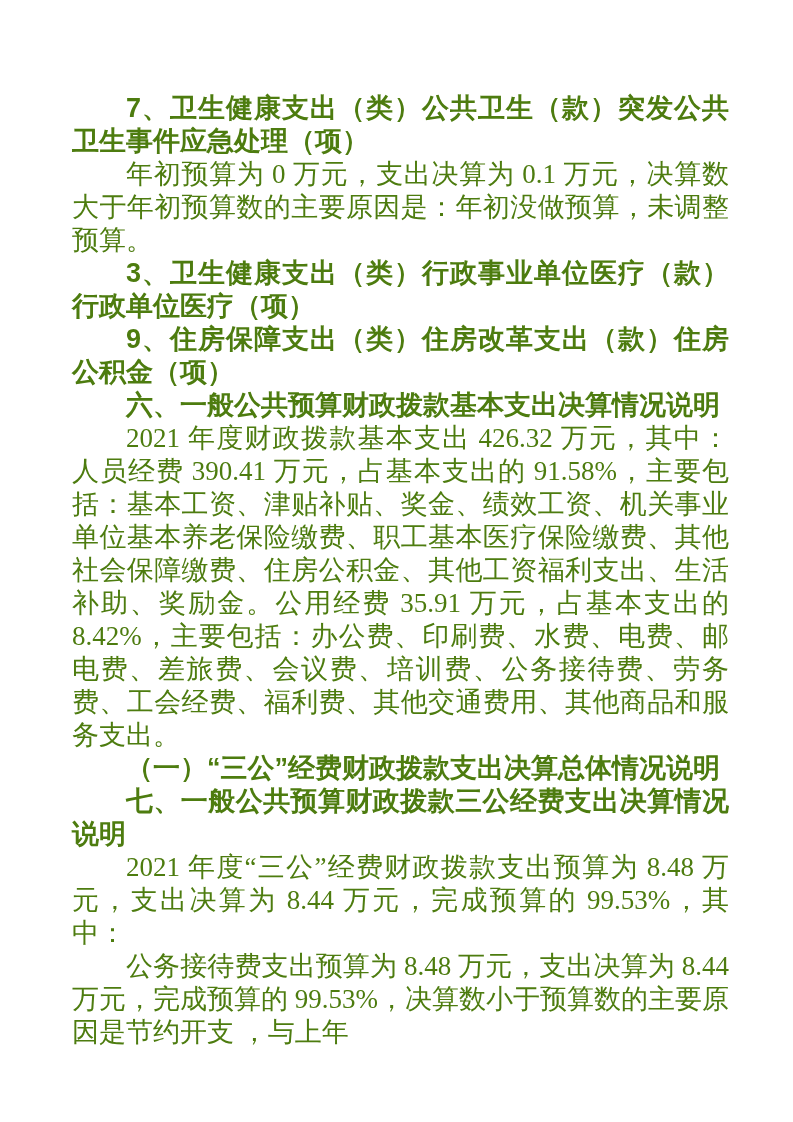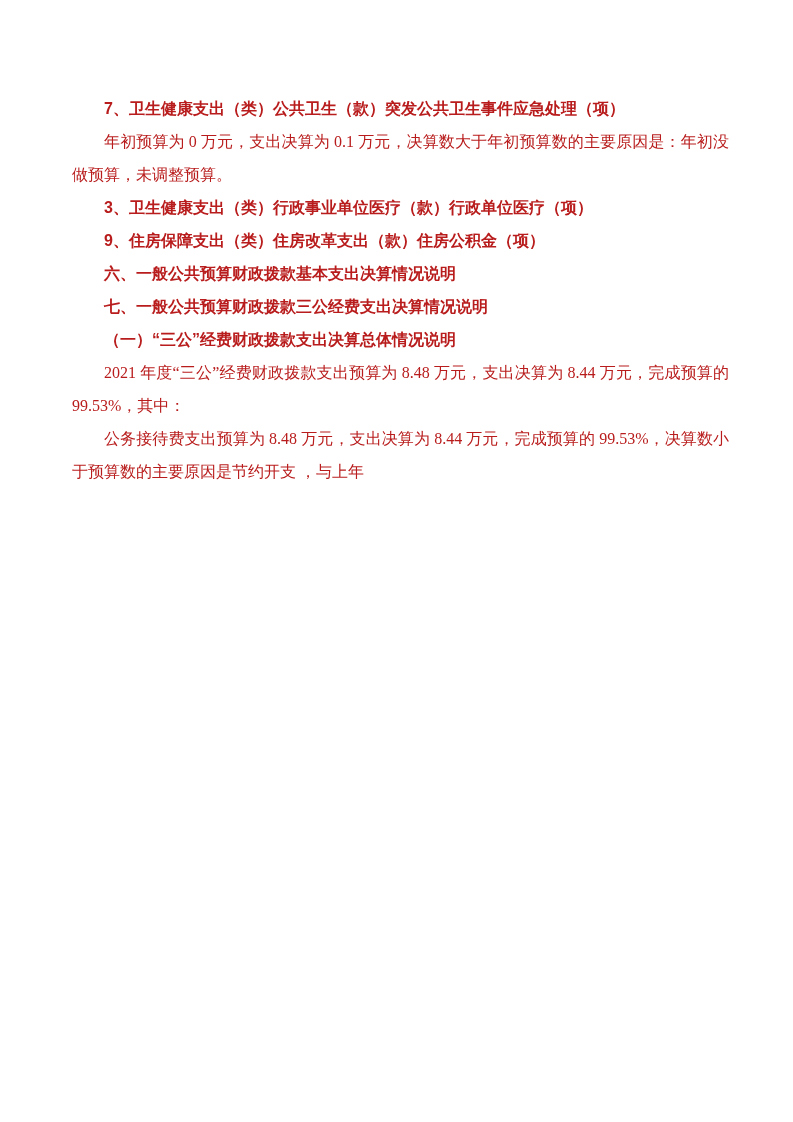--- a/index.html
+++ b/index.html
@@ -12,23 +12,23 @@
     width: 793px;
     height: 1122px;
     margin: 0 auto;
     background: #ffffff;
     box-sizing: border-box;
     padding: 92px 64px 0 72px;
     overflow: hidden;
   }
   .doc-body {
     font-family: "Liberation Serif", "DejaVu Serif", serif;
-    font-size: 16px;
+    font-size: 27px;
     line-height: 33px;
-    color: #b91c1c;
+    color: #4d7c0f;
     text-align: justify;
   }
   .doc-body p {
     margin: 0;
     padding: 0;
     text-indent: 2em;
     word-break: break-word;
   }
   .doc-body p.heading {
     font-family: "Liberation Sans", "DejaVu Sans", sans-serif;
@@ -38,18 +38,19 @@
 </head>
 <body>
 
 <div class="page">
   <div class="doc-body">
     <p class="heading">7、卫生健康支出（类）公共卫生（款）突发公共卫生事件应急处理（项）</p>
     <p class="body">年初预算为 0 万元，支出决算为 0.1 万元，决算数大于年初预算数的主要原因是：年初没做预算，未调整预算。</p>
     <p class="heading">3、卫生健康支出（类）行政事业单位医疗（款）行政单位医疗（项）</p>
     <p class="heading">9、住房保障支出（类）住房改革支出（款）住房公积金（项）</p>
     <p class="heading">六、一般公共预算财政拨款基本支出决算情况说明</p>
+    <p class="body">2021 年度财政拨款基本支出 426.32 万元，其中：人员经费 390.41 万元，占基本支出的 91.58%，主要包括：基本工资、津贴补贴、奖金、绩效工资、机关事业单位基本养老保险缴费、职工基本医疗保险缴费、其他社会保障缴费、住房公积金、其他工资福利支出、生活补助、奖励金。公用经费 35.91 万元，占基本支出的 8.42%，主要包括：办公费、印刷费、水费、电费、邮电费、差旅费、会议费、培训费、公务接待费、劳务费、工会经费、福利费、其他交通费用、其他商品和服务支出。</p>
+    <p class="heading">（一）“三公”经费财政拨款支出决算总体情况说明</p>
     <p class="heading">七、一般公共预算财政拨款三公经费支出决算情况说明</p>
-    <p class="heading">（一）“三公”经费财政拨款支出决算总体情况说明</p>
     <p class="body">2021 年度“三公”经费财政拨款支出预算为 8.48 万元，支出决算为 8.44 万元，完成预算的 99.53%，其中：</p>
     <p class="body">公务接待费支出预算为 8.48 万元，支出决算为 8.44 万元，完成预算的 99.53%，决算数小于预算数的主要原因是节约开支 ，与上年</p>
   </div>
 </div>
 
 </body></html>

